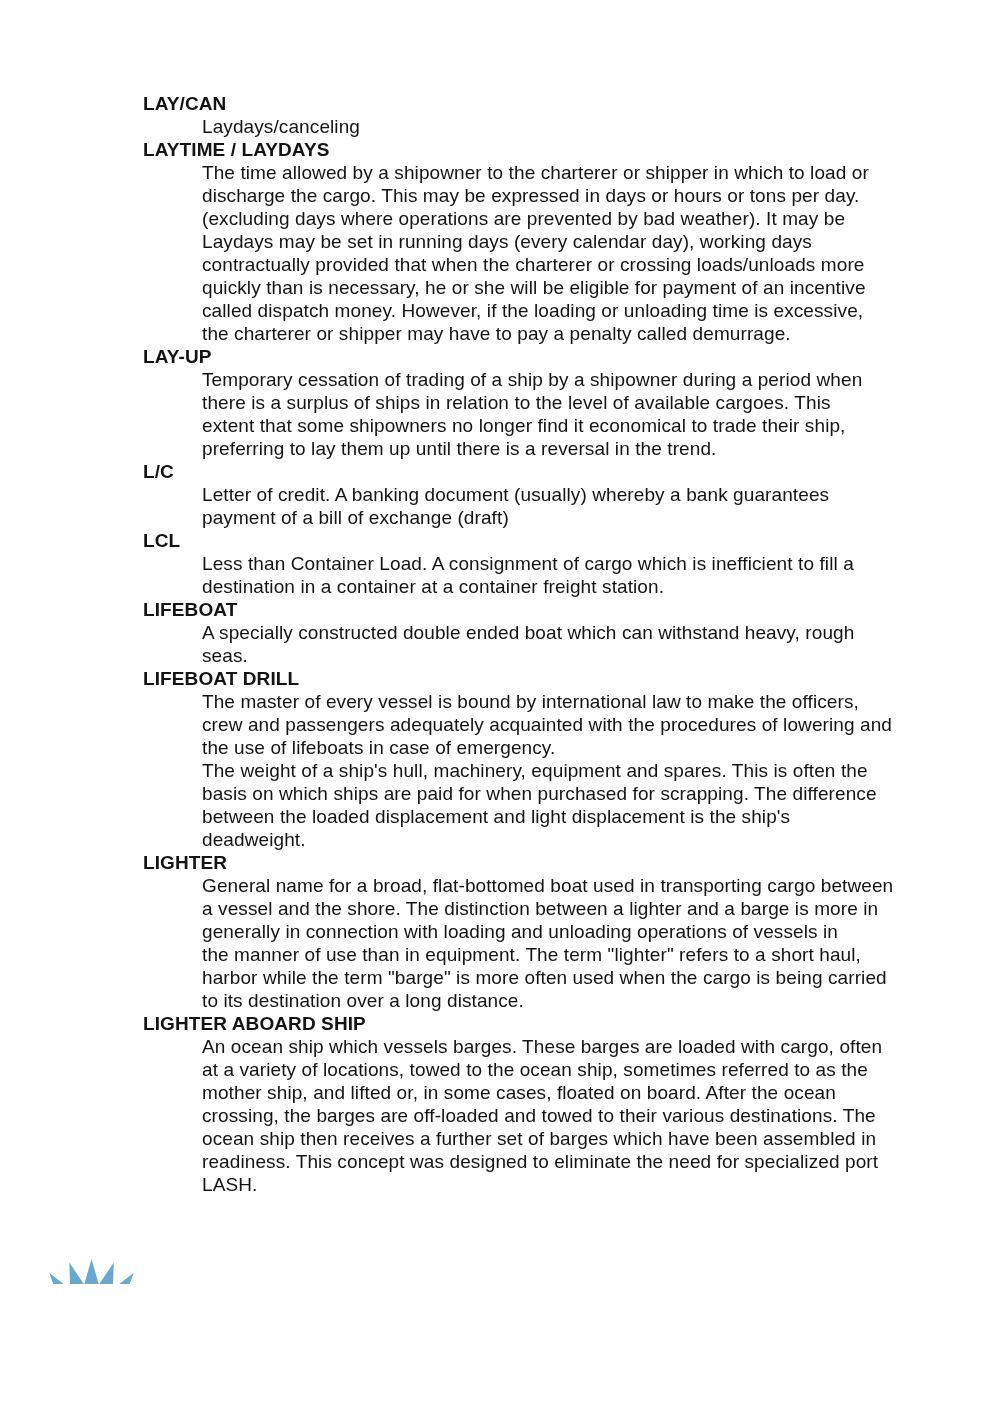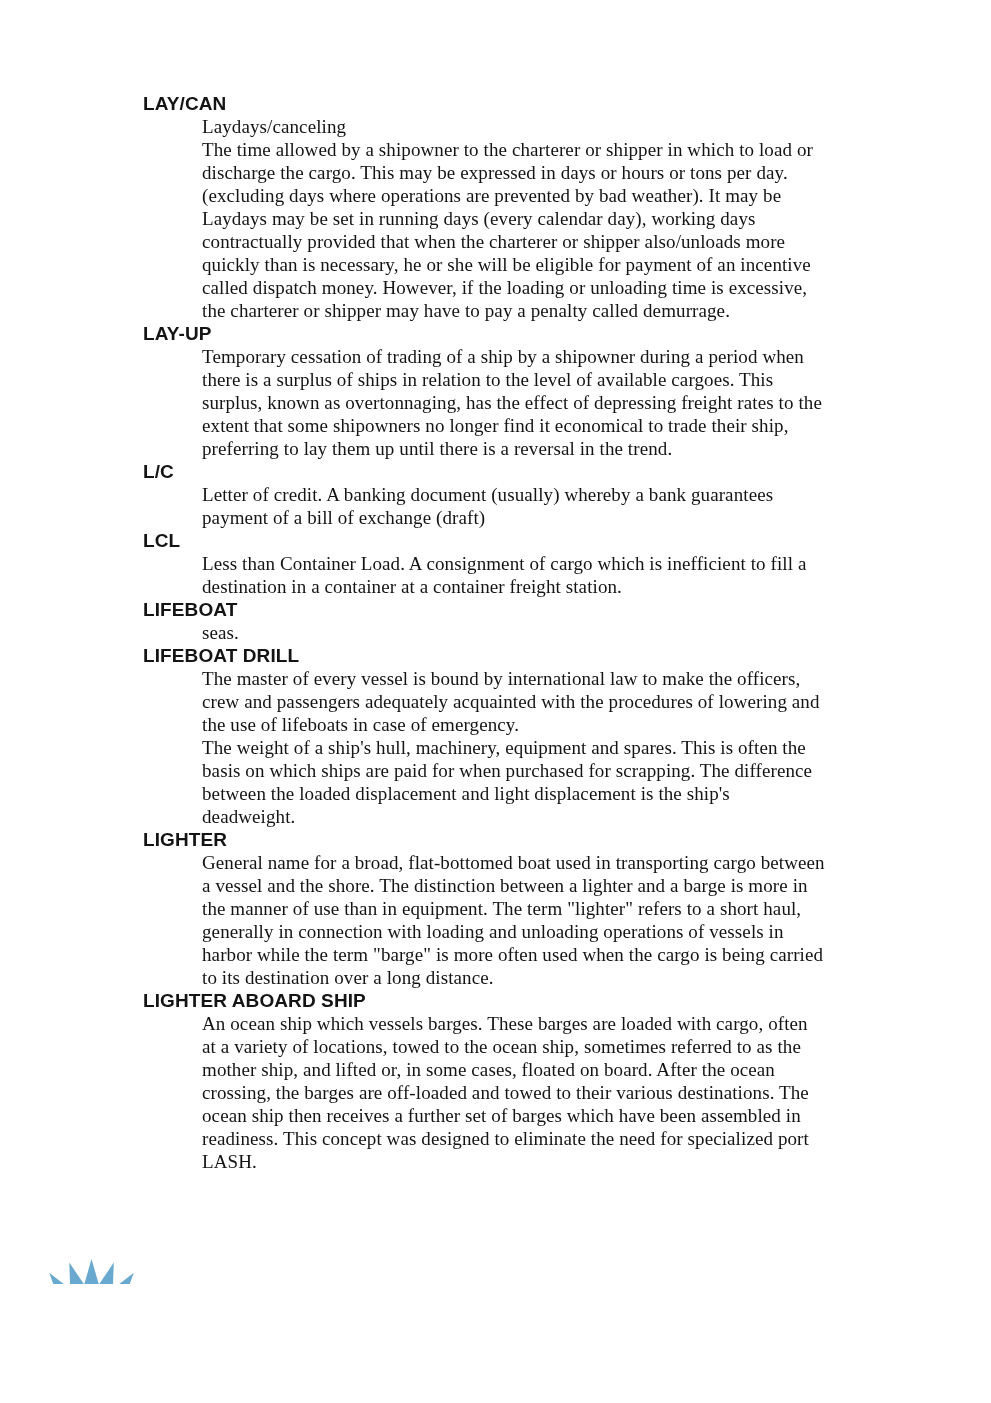--- a/index.html
+++ b/index.html
@@ -22,21 +22,20 @@
     font-size: 19px;
     line-height: 23px;
     white-space: nowrap;
     letter-spacing: 0.1px;
   }
   .term {
     font-weight: bold;
   }
   .def-line {
     padding-left: 59px;
-    font-family: Liberation Serif, serif;
   }
   .watermark {
     position: absolute;
     left: 0;
     top: 1253px;
     width: 991px;
     height: 150px;
     padding-left: 16px;
   }
   .watermark svg {
@@ -48,55 +47,56 @@
   }
 </style>
 </head>
 <body>
 
 <div class="page" style="background: rgb(255, 255, 255); color: rgb(20, 20, 20);">
 
   <div class="glossary" id="glossary">
       <div class="term">LAY/CAN</div>
       <div class="def-line">Laydays/canceling</div>
+      <div class="term">LAYTIME / LAYDAYS</div>
       <div class="def-line">The time allowed by a shipowner to the charterer or shipper in which to load or</div>
       <div class="def-line">discharge the cargo. This may be expressed in days or hours or tons per day.</div>
       <div class="def-line">(excluding days where operations are prevented by bad weather). It may be</div>
       <div class="def-line">Laydays may be set in running days (every calendar day), working days</div>
-      <div class="def-line">contractually provided that when the charterer or shipper also/unloads more</div>
+      <div class="def-line">contractually provided that when the charterer or crossing loads/unloads more</div>
       <div class="def-line">quickly than is necessary, he or she will be eligible for payment of an incentive</div>
       <div class="def-line">called dispatch money. However, if the loading or unloading time is excessive,</div>
       <div class="def-line">the charterer or shipper may have to pay a penalty called demurrage.</div>
       <div class="term">LAY-UP</div>
       <div class="def-line">Temporary cessation of trading of a ship by a shipowner during a period when</div>
       <div class="def-line">there is a surplus of ships in relation to the level of available cargoes. This</div>
-      <div class="def-line">surplus, known as overtonnaging, has the effect of depressing freight rates to the</div>
       <div class="def-line">extent that some shipowners no longer find it economical to trade their ship,</div>
       <div class="def-line">preferring to lay them up until there is a reversal in the trend.</div>
       <div class="term">L/C</div>
       <div class="def-line">Letter of credit. A banking document (usually) whereby a bank guarantees</div>
       <div class="def-line">payment of a bill of exchange (draft)</div>
       <div class="term">LCL</div>
       <div class="def-line">Less than Container Load. A consignment of cargo which is inefficient to fill a</div>
       <div class="def-line">destination in a container at a container freight station.</div>
       <div class="term">LIFEBOAT</div>
+      <div class="def-line">A specially constructed double ended boat which can withstand heavy, rough</div>
       <div class="def-line">seas.</div>
       <div class="term">LIFEBOAT DRILL</div>
       <div class="def-line">The master of every vessel is bound by international law to make the officers,</div>
       <div class="def-line">crew and passengers adequately acquainted with the procedures of lowering and</div>
       <div class="def-line">the use of lifeboats in case of emergency.</div>
       <div class="def-line">The weight of a ship's hull, machinery, equipment and spares. This is often the</div>
       <div class="def-line">basis on which ships are paid for when purchased for scrapping. The difference</div>
       <div class="def-line">between the loaded displacement and light displacement is the ship's</div>
       <div class="def-line">deadweight.</div>
       <div class="term">LIGHTER</div>
       <div class="def-line">General name for a broad, flat-bottomed boat used in transporting cargo between</div>
       <div class="def-line">a vessel and the shore. The distinction between a lighter and a barge is more in</div>
+      <div class="def-line">generally in connection with loading and unloading operations of vessels in</div>
       <div class="def-line">the manner of use than in equipment. The term "lighter" refers to a short haul,</div>
-      <div class="def-line">generally in connection with loading and unloading operations of vessels in</div>
       <div class="def-line">harbor while the term "barge" is more often used when the cargo is being carried</div>
       <div class="def-line">to its destination over a long distance.</div>
       <div class="term">LIGHTER ABOARD SHIP</div>
       <div class="def-line">An ocean ship which vessels barges. These barges are loaded with cargo, often</div>
       <div class="def-line">at a variety of locations, towed to the ocean ship, sometimes referred to as the</div>
       <div class="def-line">mother ship, and lifted or, in some cases, floated on board. After the ocean</div>
       <div class="def-line">crossing, the barges are off-loaded and towed to their various destinations. The</div>
       <div class="def-line">ocean ship then receives a further set of barges which have been assembled in</div>
       <div class="def-line">readiness. This concept was designed to eliminate the need for specialized port</div>
       <div class="def-line">LASH.</div>

